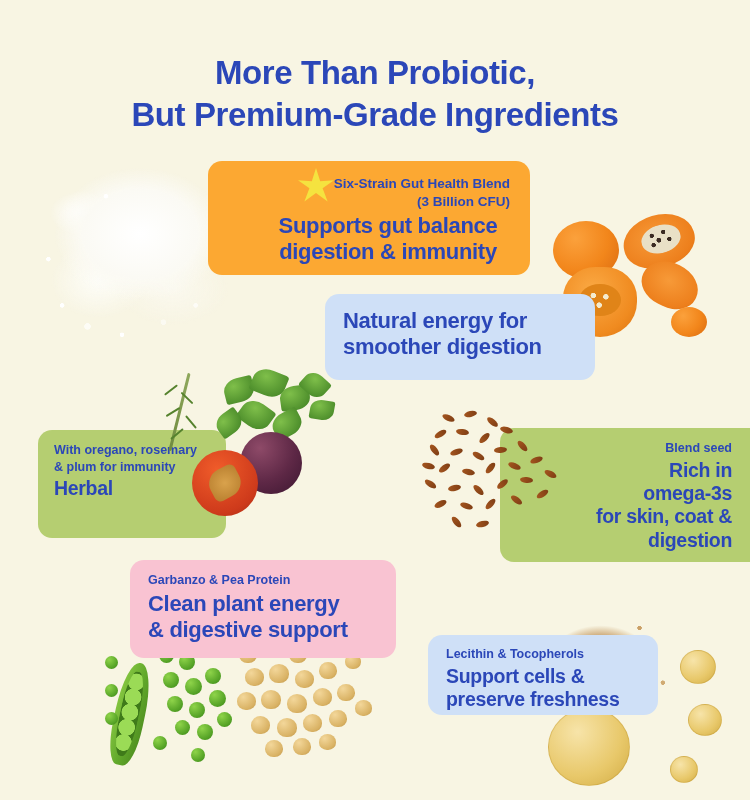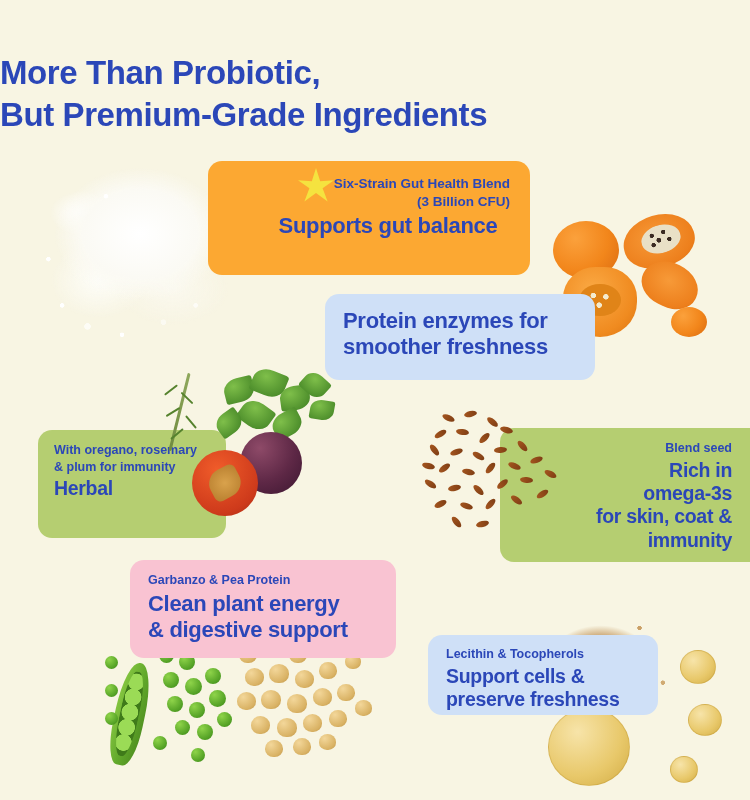--- a/index.html
+++ b/index.html
@@ -20,20 +20,21 @@
     height: 800px;
     overflow: hidden;
   }
 
   
   .headline {
     position: absolute;
     top: 30px;
     left: 0;
     width: 750px;
+    text-align: center;
     color: #2B47B8;
     font-weight: bold;
     font-size: 33px;
     line-height: 1.26;
     letter-spacing: -0.4px;
   }
   .headline .l2 { display: block; }
 
   
   .card {
@@ -407,47 +408,48 @@
     <path d="M21 2 L25.2 15.2 L39 14.2 L27.6 22.2 L32.6 35.4 L21 27 L9.4 35.4 L14.4 22.2 L3 14.2 L16.8 15.2 Z" fill="#F5E33F"></path>
   </svg>
 
   <div class="card" id="card-probiotic">
     <p class="eyebrow">
       <span>Six-Strain Gut Health Blend</span><br>
       <span>(3 Billion CFU)</span>
     </p>
     <p class="headlineTxt">
       <span>Supports gut balance</span><br>
+      <span>digestion &amp; immunity</span>
     </p>
   </div>
 
   <div class="card" id="card-enzymes">
     <p class="headlineTxt">
-      <span>Protein enzymes for</span><br>
-      <span>smoother freshness</span>
+      <span>Natural energy for</span><br>
+      <span>smoother digestion</span>
     </p>
   </div>
 
   <div class="card" id="card-herbal">
     <p class="eyebrow sm">
       <span>With oregano, rosemary</span><br>
       <span>&amp; plum for immunity</span>
     </p>
     <p class="headlineTxt small">
       <span>Herbal</span><br>
     </p>
   </div>
 
   <div class="card" id="card-flax">
     <p class="eyebrow sm">Blend seed</p>
     <p class="headlineTxt small">
       <span>Rich in</span><br>
       <span>omega-3s</span><br>
       <span>for skin, coat &amp;</span><br>
-      <span>immunity</span>
+      <span>digestion</span>
     </p>
   </div>
 
   <div class="card" id="card-lecithin">
     <p class="eyebrow sm">Lecithin &amp; Tocopherols</p>
     <p class="headlineTxt small">
       <span>Support cells &amp;</span><br>
       <span>preserve freshness</span>
     </p>
   </div>

